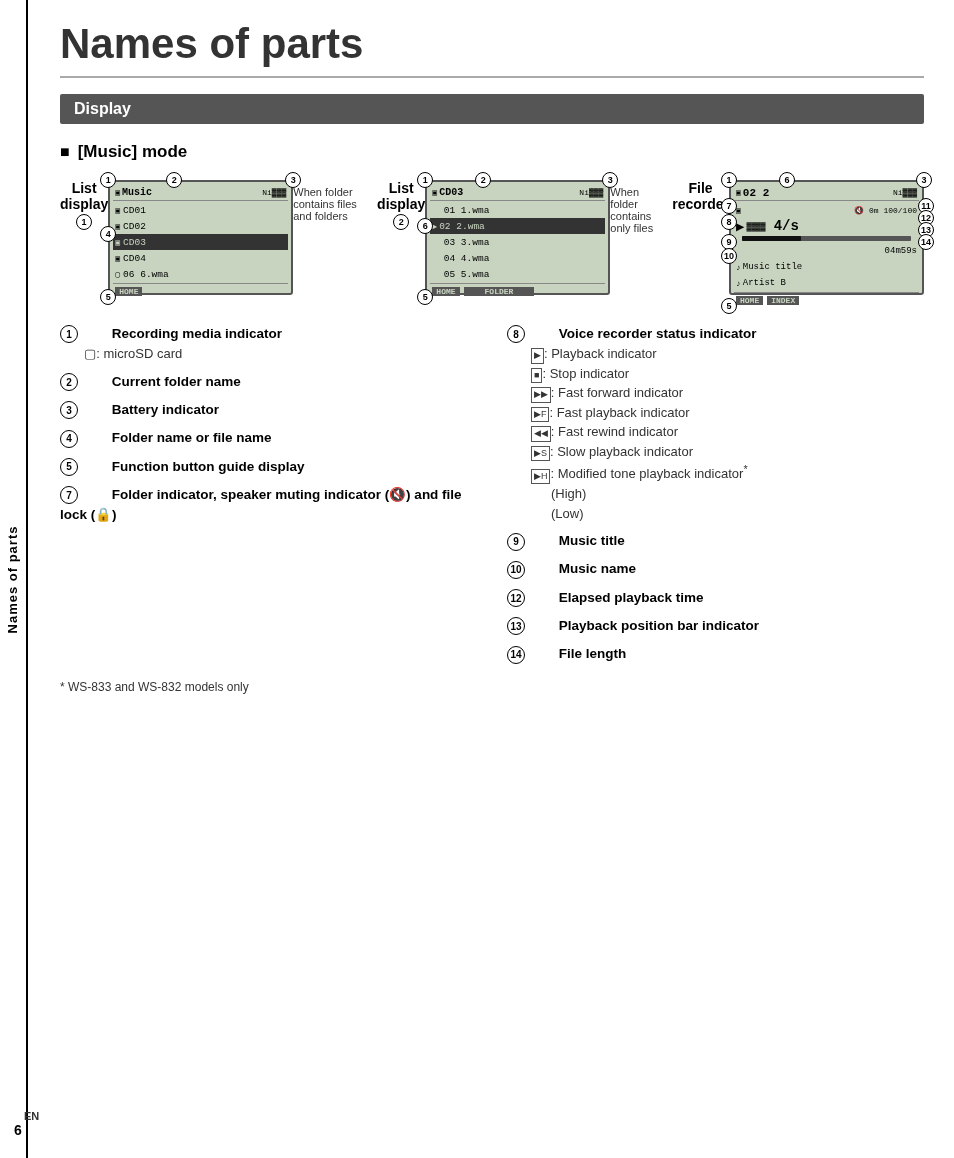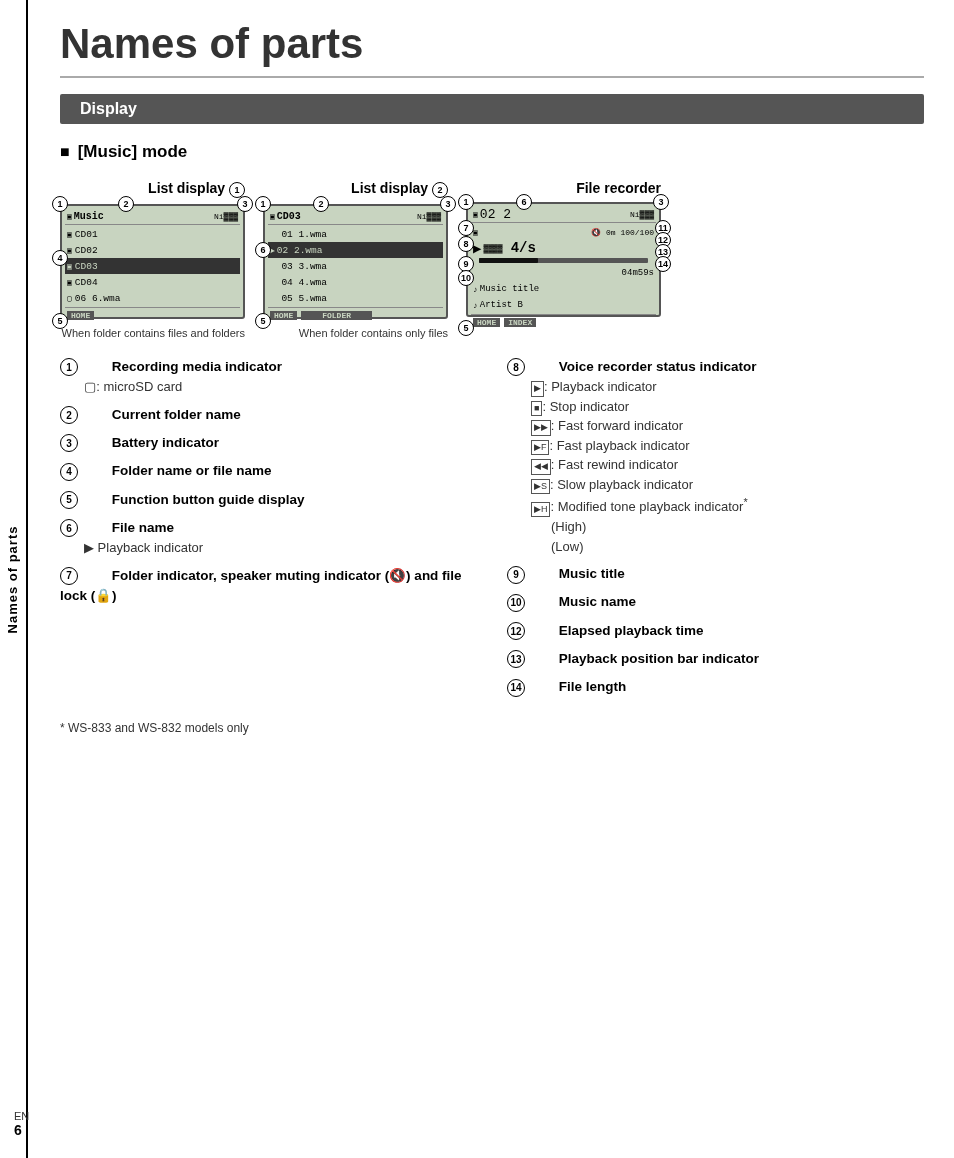--- a/index.html
+++ b/index.html
@@ -49,21 +49,21 @@
       margin-bottom: 16px;
       font-family: Arial, sans-serif;
     }
 
     
     .section-header {
       background: #555;
       color: #fff;
       font-size: 16px;
       font-weight: bold;
-      padding: 6px 20px;
+      padding: 6px 14px;
       margin-bottom: 18px;
       border-radius: 2px;
     }
 
     
     .music-mode-heading {
       font-size: 17px;
       font-weight: bold;
       margin-bottom: 18px;
       display: flex;
@@ -78,22 +78,22 @@
     
     .displays-row {
       display: flex;
       gap: 18px;
       margin-bottom: 18px;
       align-items: flex-start;
     }
 
     .display-group {
       display: flex;
-      flex-direction: column;
-      align-items: flex-end;
+      flex-direction: row;
+      align-items: flex-start;
     }
 
     .display-title {
       font-size: 14px;
       font-weight: bold;
       margin-bottom: 6px;
       text-align: center;
     }
 
     
@@ -215,29 +215,30 @@
     .page-number {
       position: absolute;
       bottom: 20px;
       left: 14px;
       font-size: 14px;
       font-weight: bold;
     }
     .page-en {
       position: absolute;
       bottom: 36px;
-      left: 14px;
+      left: 24px;
       font-size: 11px;
       color: #333;
+      font-weight: bold;
     }
 
     
     .footnote {
       font-size: 12px;
-      margin-top: 16px;
+      margin-top: 8px;
       color: #333;
     }
 
     
     .pos { position: absolute; }
 
     
     .lcd-progress {
       height: 5px;
       background: #555;
@@ -358,21 +359,21 @@
         <div class="circle-num pos" style="top:18px;right:-10px;">11</div>
         <div class="circle-num pos" style="top:30px;right:-10px;">12</div>
         <div class="circle-num pos" style="top:42px;right:-10px;">13</div>
         <div class="circle-num pos" style="top:54px;right:-10px;">14</div>
         <div class="circle-num pos" style="bottom:-8px;left:-8px;">5</div>
 
         <div class="lcd-screen large">
           
           <div class="lcd-row header-row">
             <span style="font-size:8px;margin-right:2px;">▣</span>
-            <span style="font-weight:normal;font-size:13px;">02  2</span>
+            <span style="font-weight:bold;font-size:11px;">02  2</span>
             <span style="margin-left:auto;font-size:8px;">Ni▓▓▓</span>
           </div>
           
           <div class="lcd-row" style="font-size:8px;">
             <span>▣</span>
             <span style="margin-left:auto;">🔇 0m 100/100</span>
           </div>
           
           <div class="lcd-row" style="align-items:center;">
             <span style="font-size:14px;font-weight:bold;">▶</span>
@@ -431,25 +432,20 @@
       <div class="desc-item">
         <span class="desc-num">4</span>
         <span class="desc-bold">Folder name or file name</span>
       </div>
 
       <div class="desc-item">
         <span class="desc-num">5</span>
         <span class="desc-bold">Function button guide display</span>
       </div>
 
-      <div class="desc-item">
-        <span class="desc-num">6</span>
-        <span class="desc-bold">File name</span>
-        <div class="desc-sub">▶ Playback indicator</div>
-      </div>
 
       <div class="desc-item">
         <span class="desc-num">7</span>
         <span class="desc-bold">Folder indicator, speaker muting indicator (🔇) and file lock (🔒)</span>
       </div>
 
     </div>
 
     <div class="desc-col">
 

